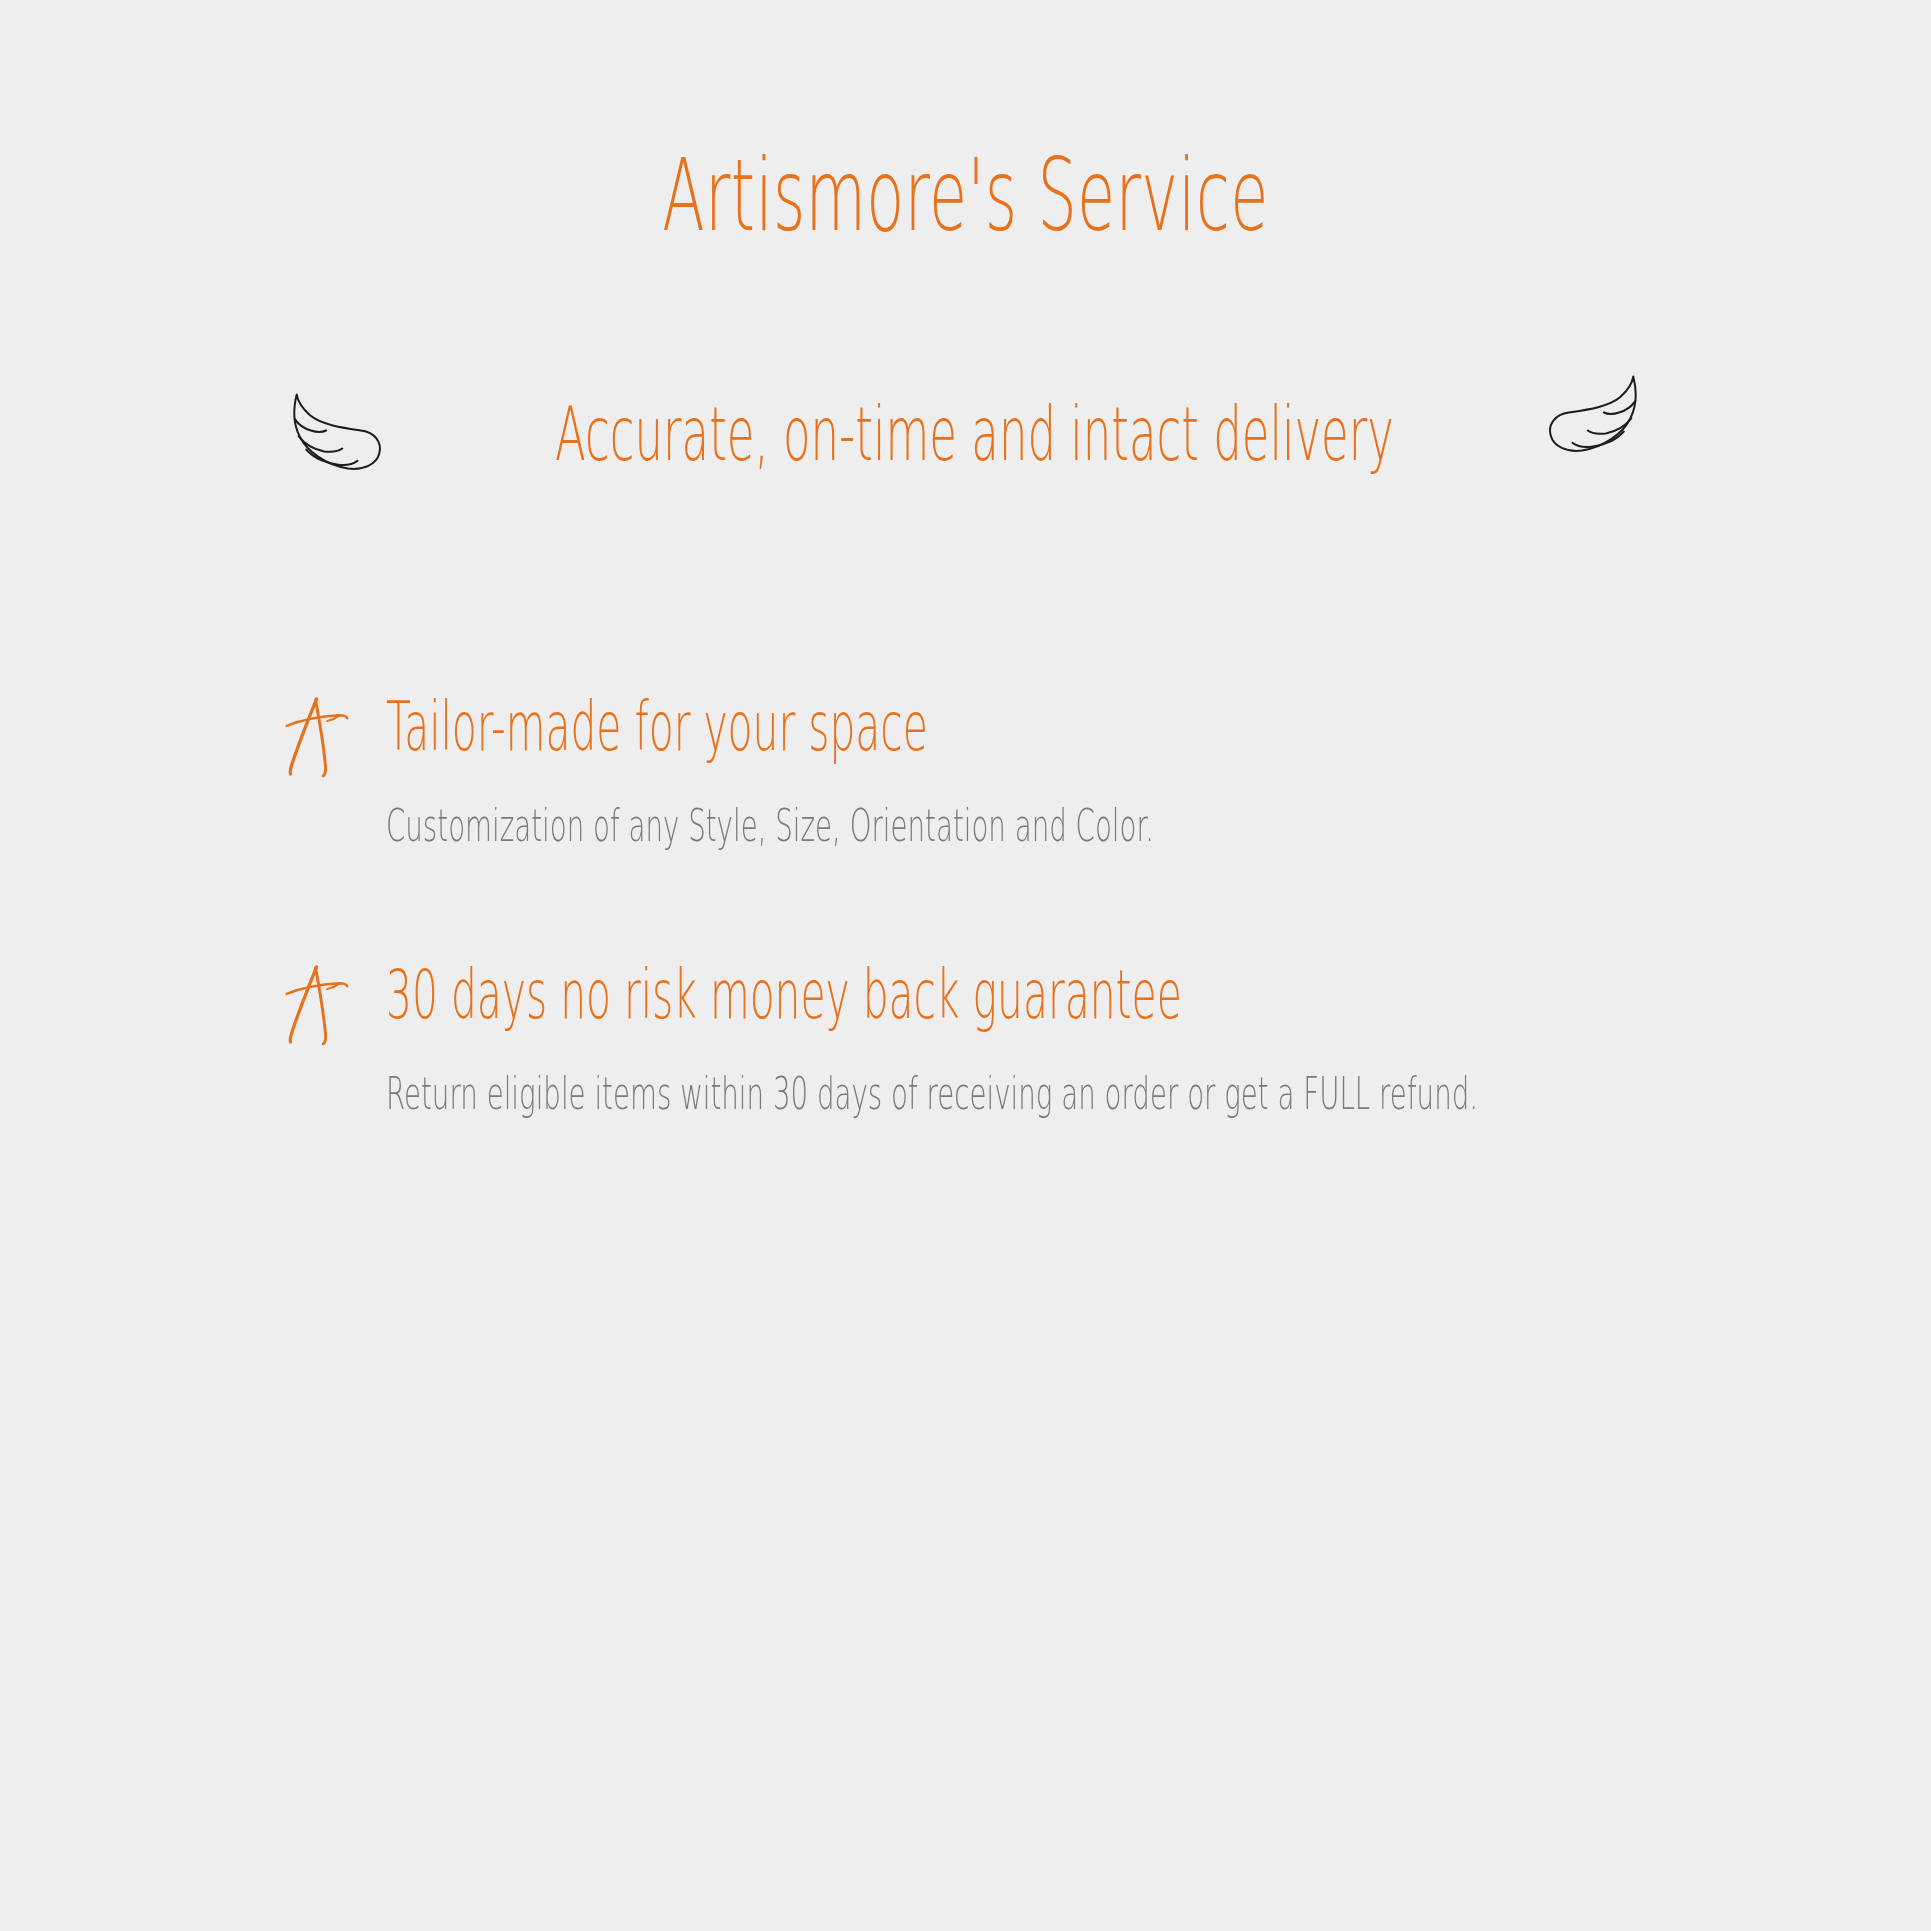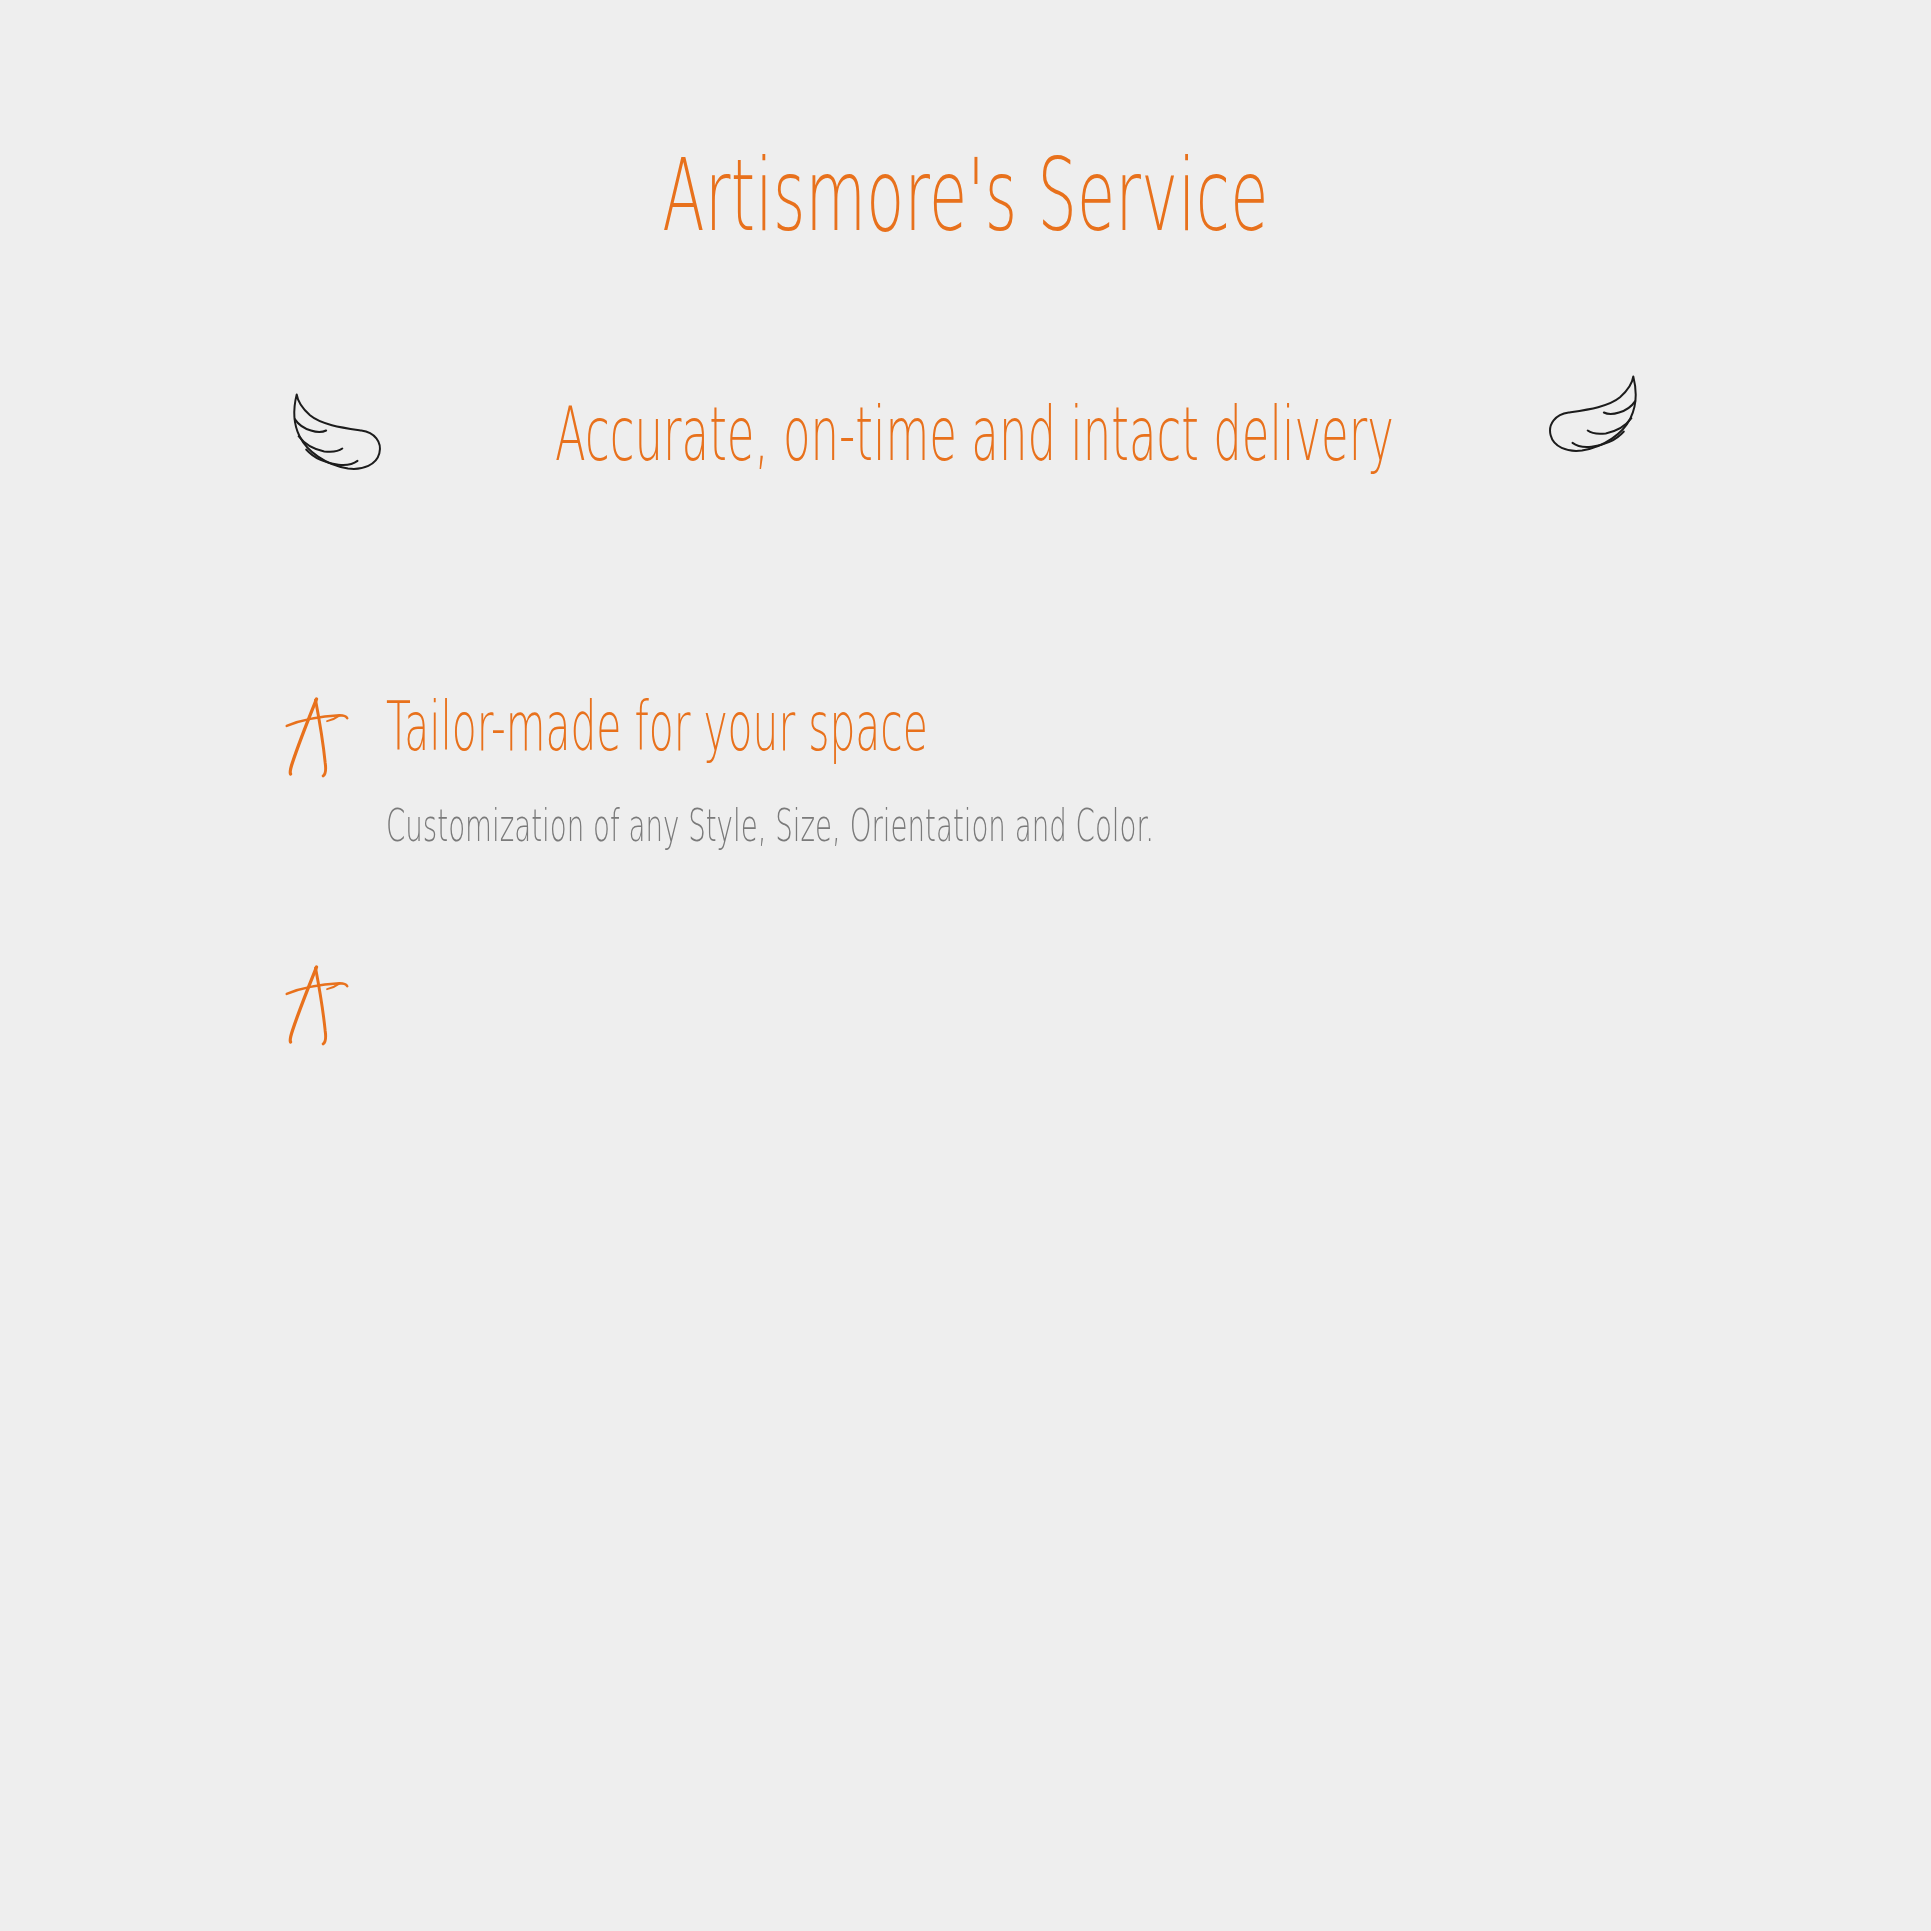--- a/index.html
+++ b/index.html
@@ -175,17 +175,21 @@
 
     <div class="feature">
       <span class="marker">
         <svg viewBox="0 0 76 86" fill="none" stroke="#e8711c" stroke-linecap="round" stroke-linejoin="round">
           <path d="M38 4 C30 24 21 46 13 70 C11 76 10 80 11 82" stroke-width="3.4"></path>
           <path d="M37 5 C41 26 45 50 47 70 C48 77 48 82 45 84" stroke-width="3.1"></path>
           <path d="M7 32 C22 26 42 22 62 21 C66 21 69 22 70 24" stroke-width="2.6"></path>
           <path d="M62 21 C58 24 54 26 49 27" stroke-width="2.1"></path>
         </svg>
       </span>
+      <div class="feature-body">
+        <div class="feature-title">30 days no risk money back guarantee</div>
+        <div class="feature-desc">Return eligible items within 30 days of receiving an order or get a FULL refund.</div>
+      </div>
     </div>
 
   </div>
 </div>
 
 
 </body></html>

